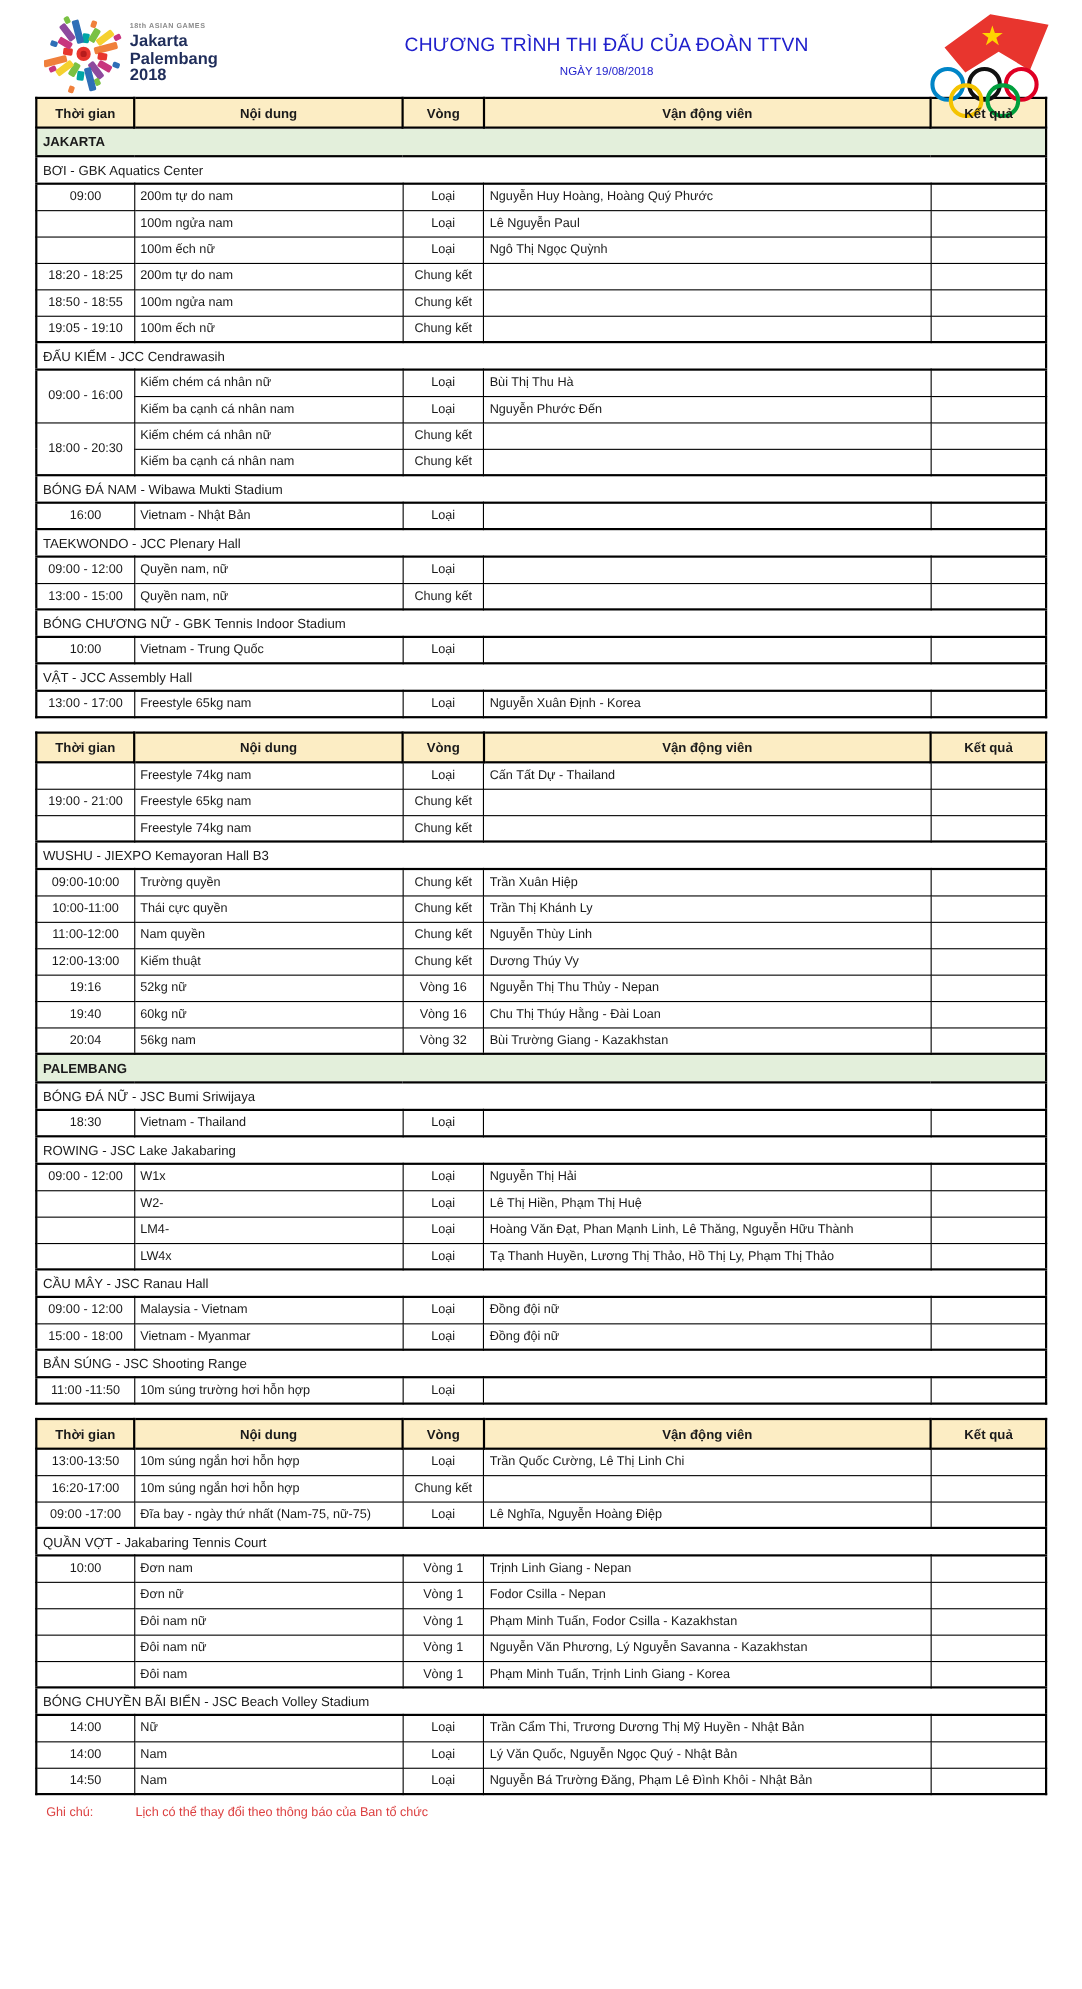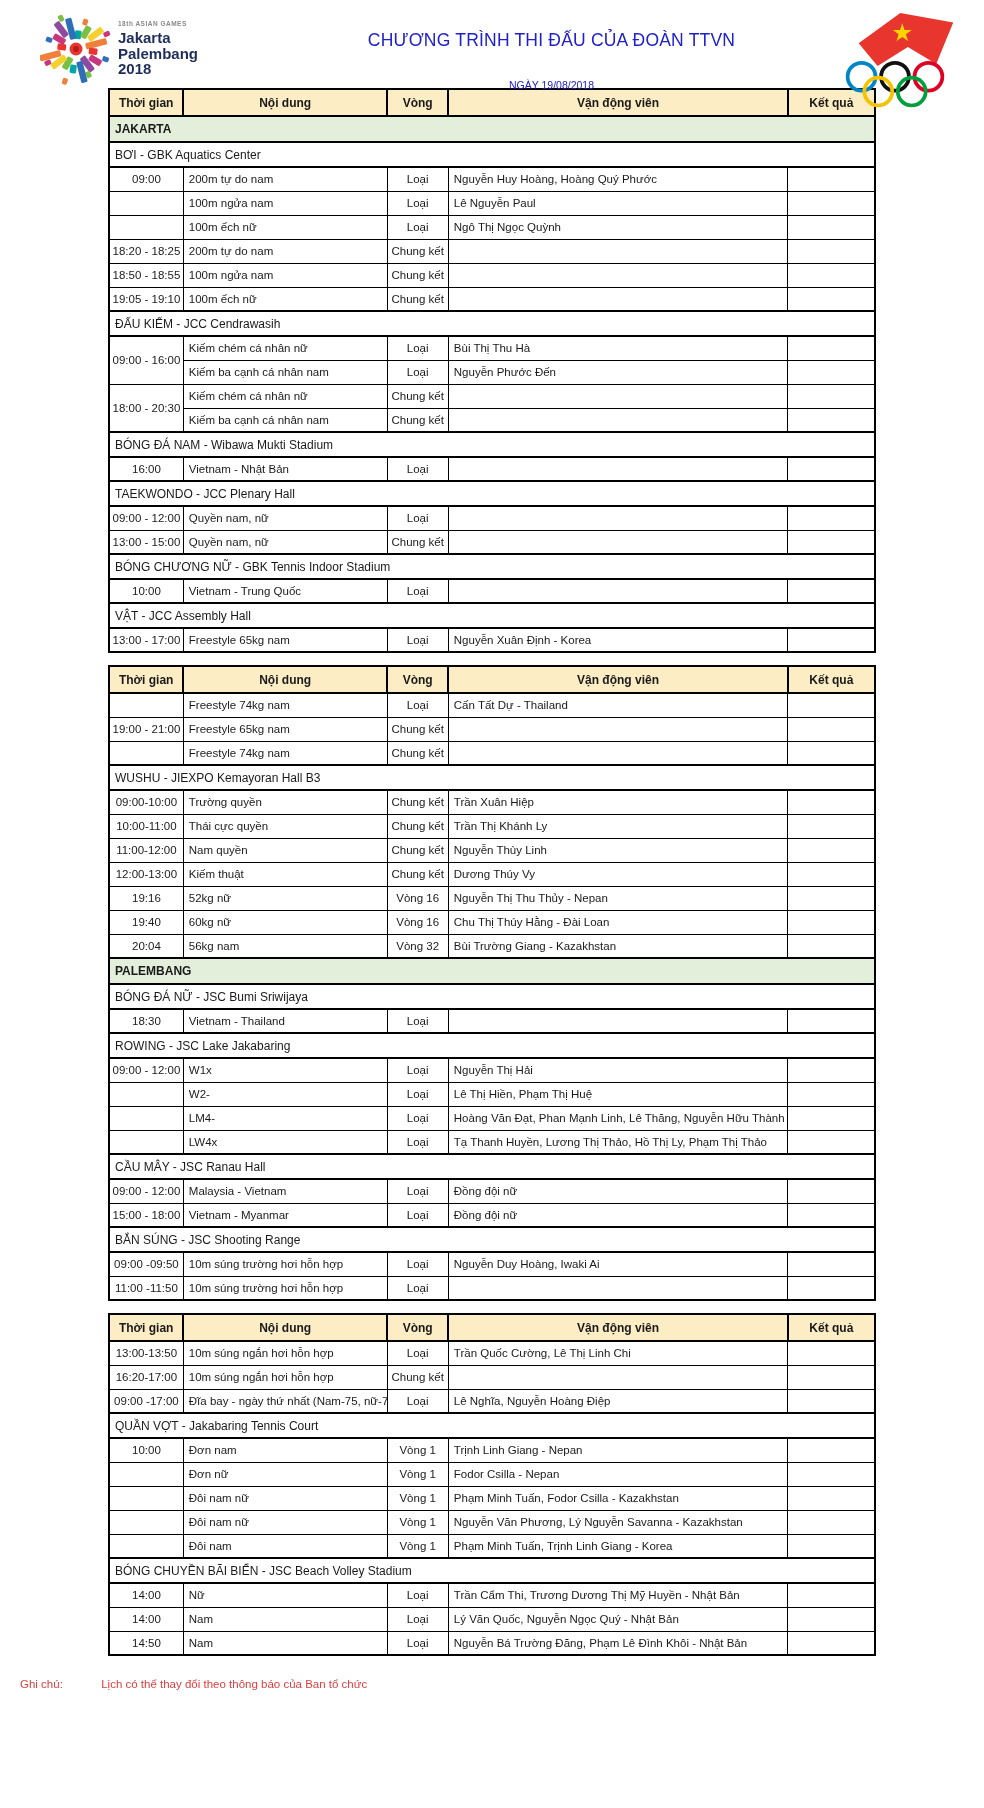--- a/index.html
+++ b/index.html
@@ -17,26 +17,26 @@
   }
   .ag-logo { display: flex; align-items: center; width: 225px; }
   .ag-text { margin-left: 6px; line-height: 1.05; }
   .ag-small { font-size: 6.5px; color: #8a8a8a; font-weight: bold; letter-spacing: .5px; margin-bottom: 2px; }
   .ag-big  { font-size: 15px; font-weight: bold; color: #1f2d5a; }
   .title-block { flex: 1; text-align: center; padding-top: 22px; }
   .title-block h1 {
     margin: 0; font-size: 17.5px; font-weight: normal;
     color: var(--title-blue, #2020cc); letter-spacing: .2px;
   }
-  .page-date { margin-top: 28px; font-size: 10.5px; color: var(--title-blue, #2020cc); }
+  .page-date { margin-top: 8px; font-size: 10.5px; color: var(--title-blue, #2020cc); }
   .vn-logo { width: 120px; display: flex; flex-direction: column; align-items: center; }
   .vn-flag { margin-left: 14px; }
   .vn-rings { margin-top: -26px; margin-left: -6px; }
   
-  #tables { width: 768px; margin: 0 auto; }
+  #tables { width: 920px; margin: 0 auto; }
   table.sched {
     border-collapse: collapse; table-layout: fixed; width: 100%;
     border: 2px solid #000;
   }
   table.sched + table.sched { margin-top: 12px; }
   table.sched.gap-lg { margin-top: 26px; }
   .sched th {
     background: var(--header-bg, #fcedc4);
     border: 2px solid #000;
     font-size: 12px; font-weight: bold; height: 27px; padding: 0 2px;
@@ -50,21 +50,21 @@
   .sched tr.city td {
     background: var(--city-bg, #e3efdb); font-weight: bold; font-size: 12px;
     border-top: 2px solid #000; border-bottom: 2px solid #000; height: 26px;
   }
   .sched tr.venue td {
     font-weight: normal; font-size: 12px;
     border-top: 2px solid #000; border-bottom: 2px solid #000; height: 25px;
   }
   
   .footer-note {
-    margin-top: 22px; padding-left: 20px; font-size: 11.5px;
+    margin-top: 10px; padding-left: 42px; font-size: 11.5px;
     color: var(--note-red, #dc4040);
   }
   .footer-note .lbl { display: inline-block; width: 78px; }
 </style>
 </head>
 <body>
 
 <header class="page-header">
   <div class="ag-logo">
     <svg id="burst" width="72" height="82" viewBox="0 0 100 110">
@@ -465,27 +465,20 @@
           <td class="c">15:00 - 18:00</td>
           <td>Vietnam - Myanmar</td>
           <td class="c">Loại</td>
           <td>Đồng đội nữ</td>
           <td></td>
         </tr>
         <tr class="venue">
           <td colspan="5">BẮN SÚNG - JSC Shooting Range</td>
         </tr>
         <tr>
-          <td class="c">09:00 -09:50</td>
-          <td>10m súng trường hơi hỗn hợp</td>
-          <td class="c">Loại</td>
-          <td>Nguyễn Duy Hoàng, Iwaki Ai</td>
-          <td></td>
-        </tr>
-        <tr>
           <td class="c">11:00 -11:50</td>
           <td>10m súng trường hơi hỗn hợp</td>
           <td class="c">Loại</td>
           <td></td>
           <td></td>
         </tr>
       </tbody>
     </table>
     <table class="sched gap-lg">
       <colgroup>

